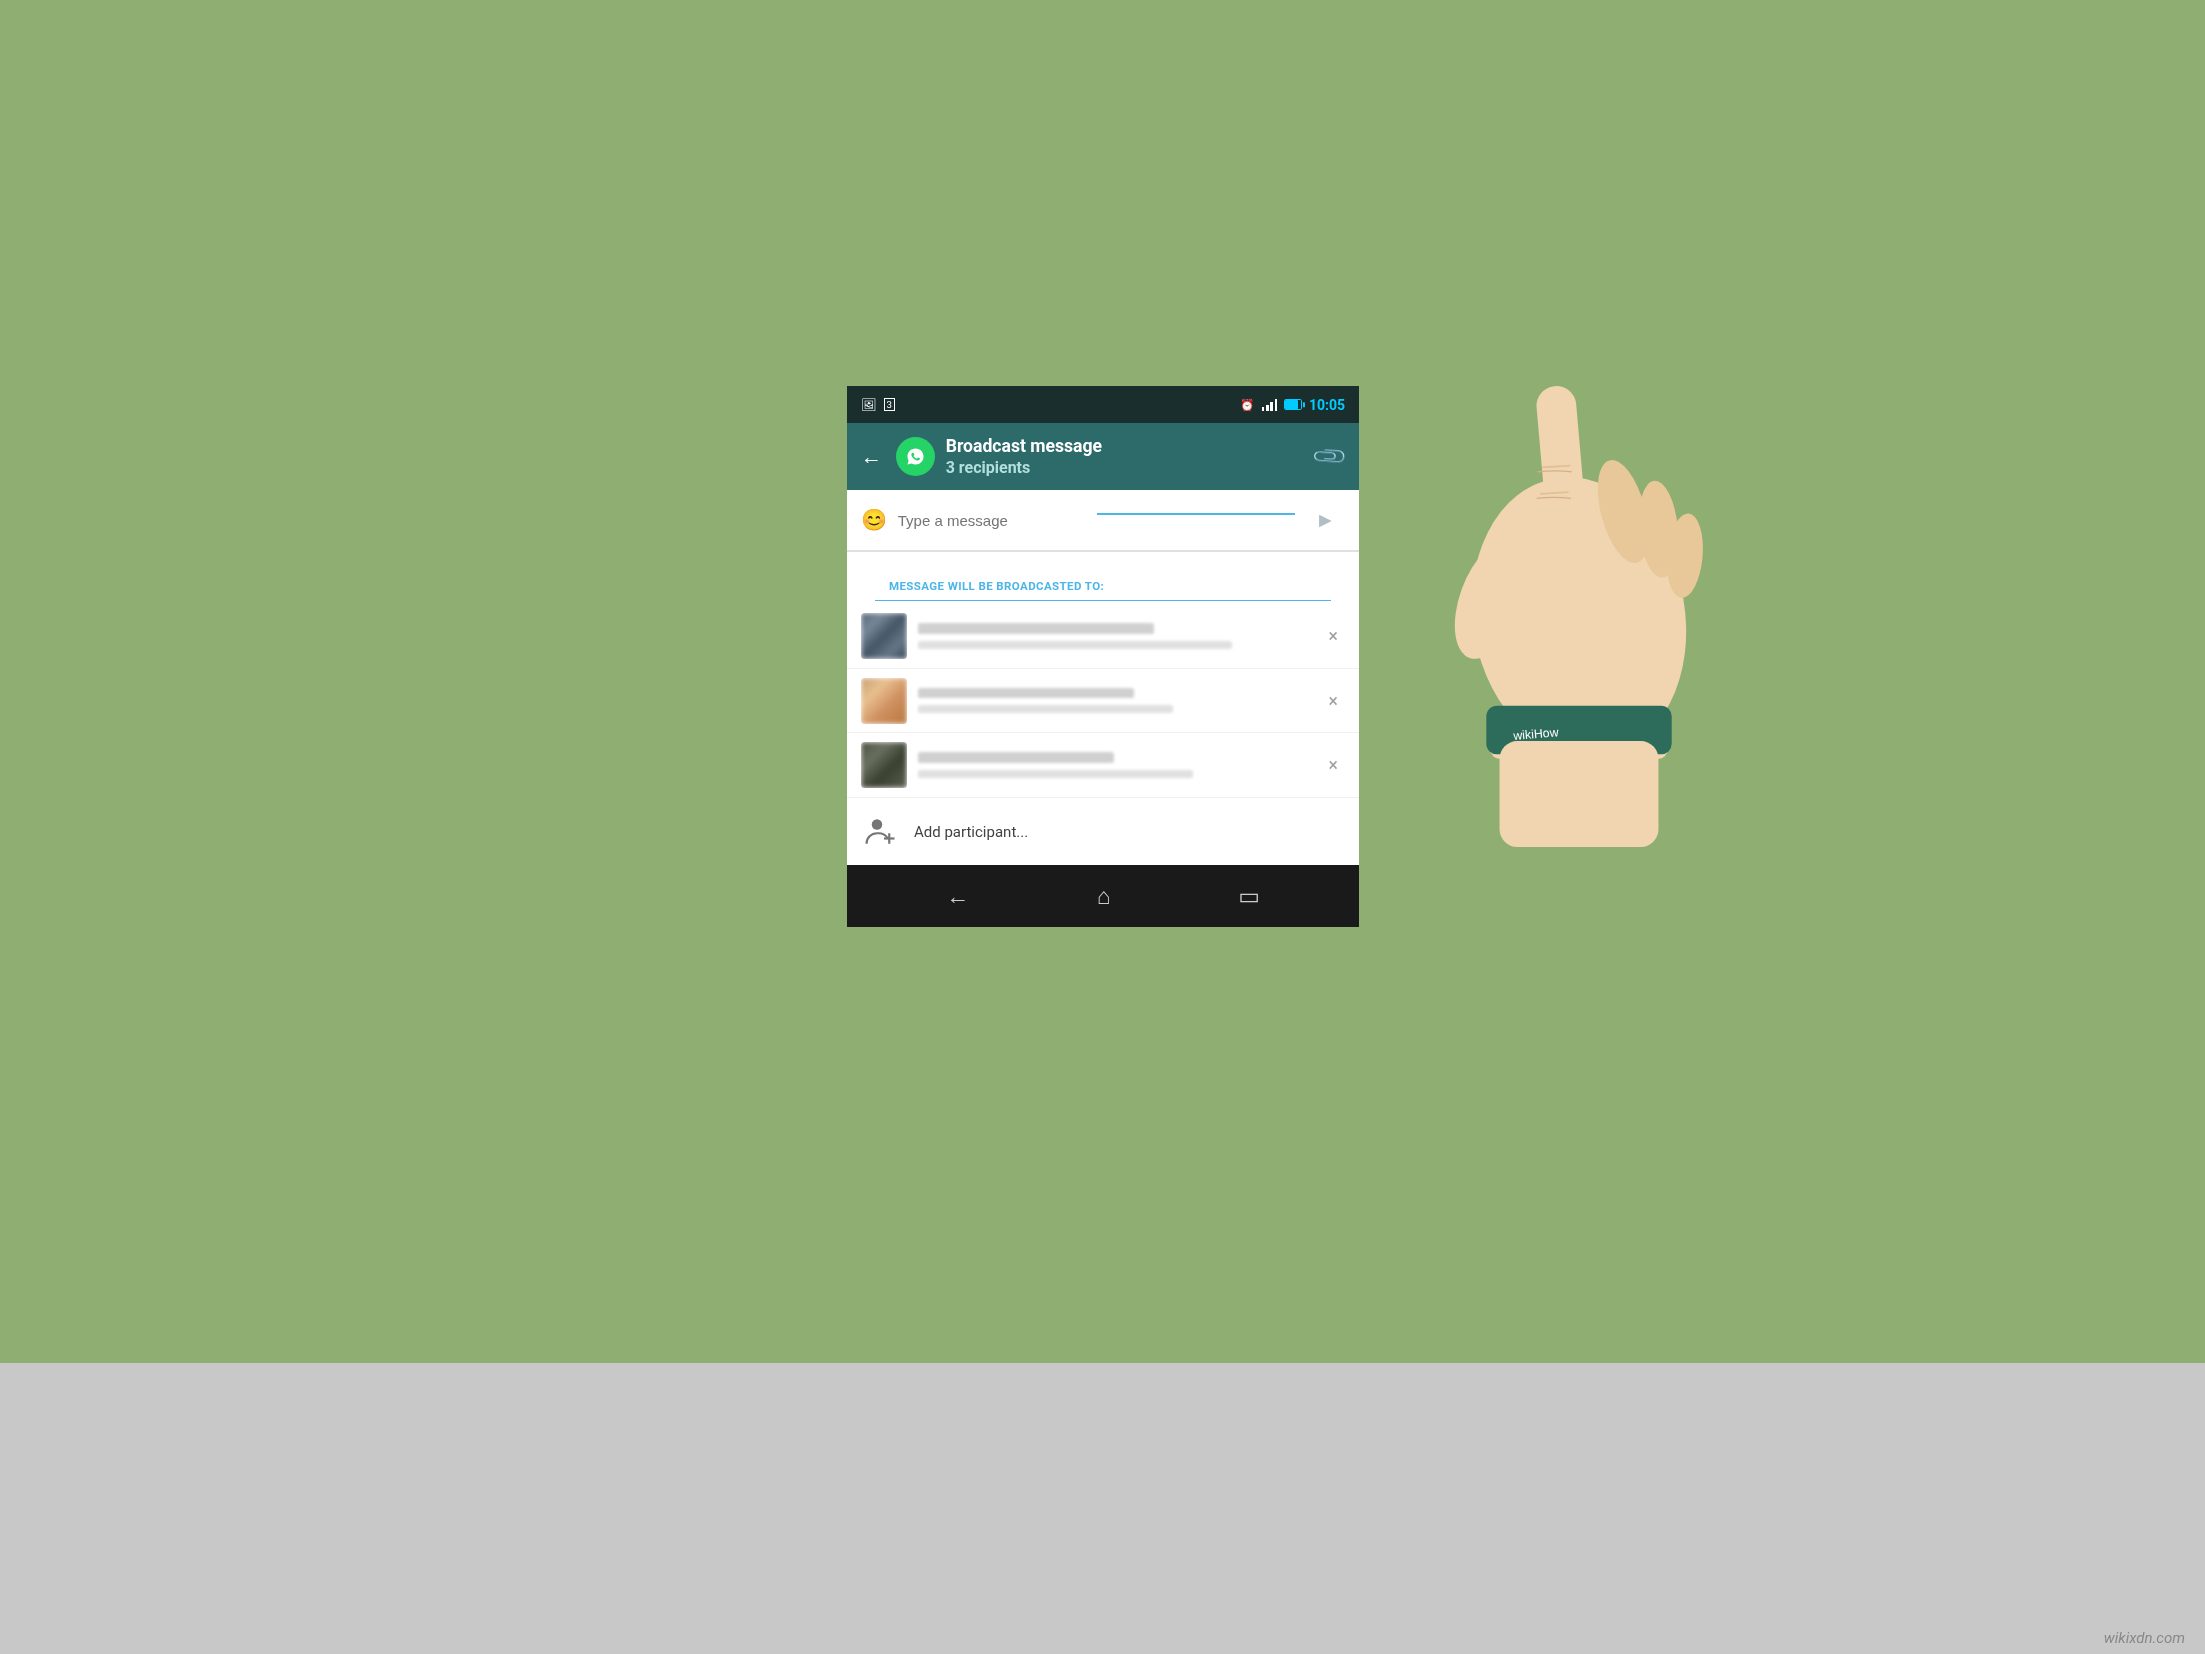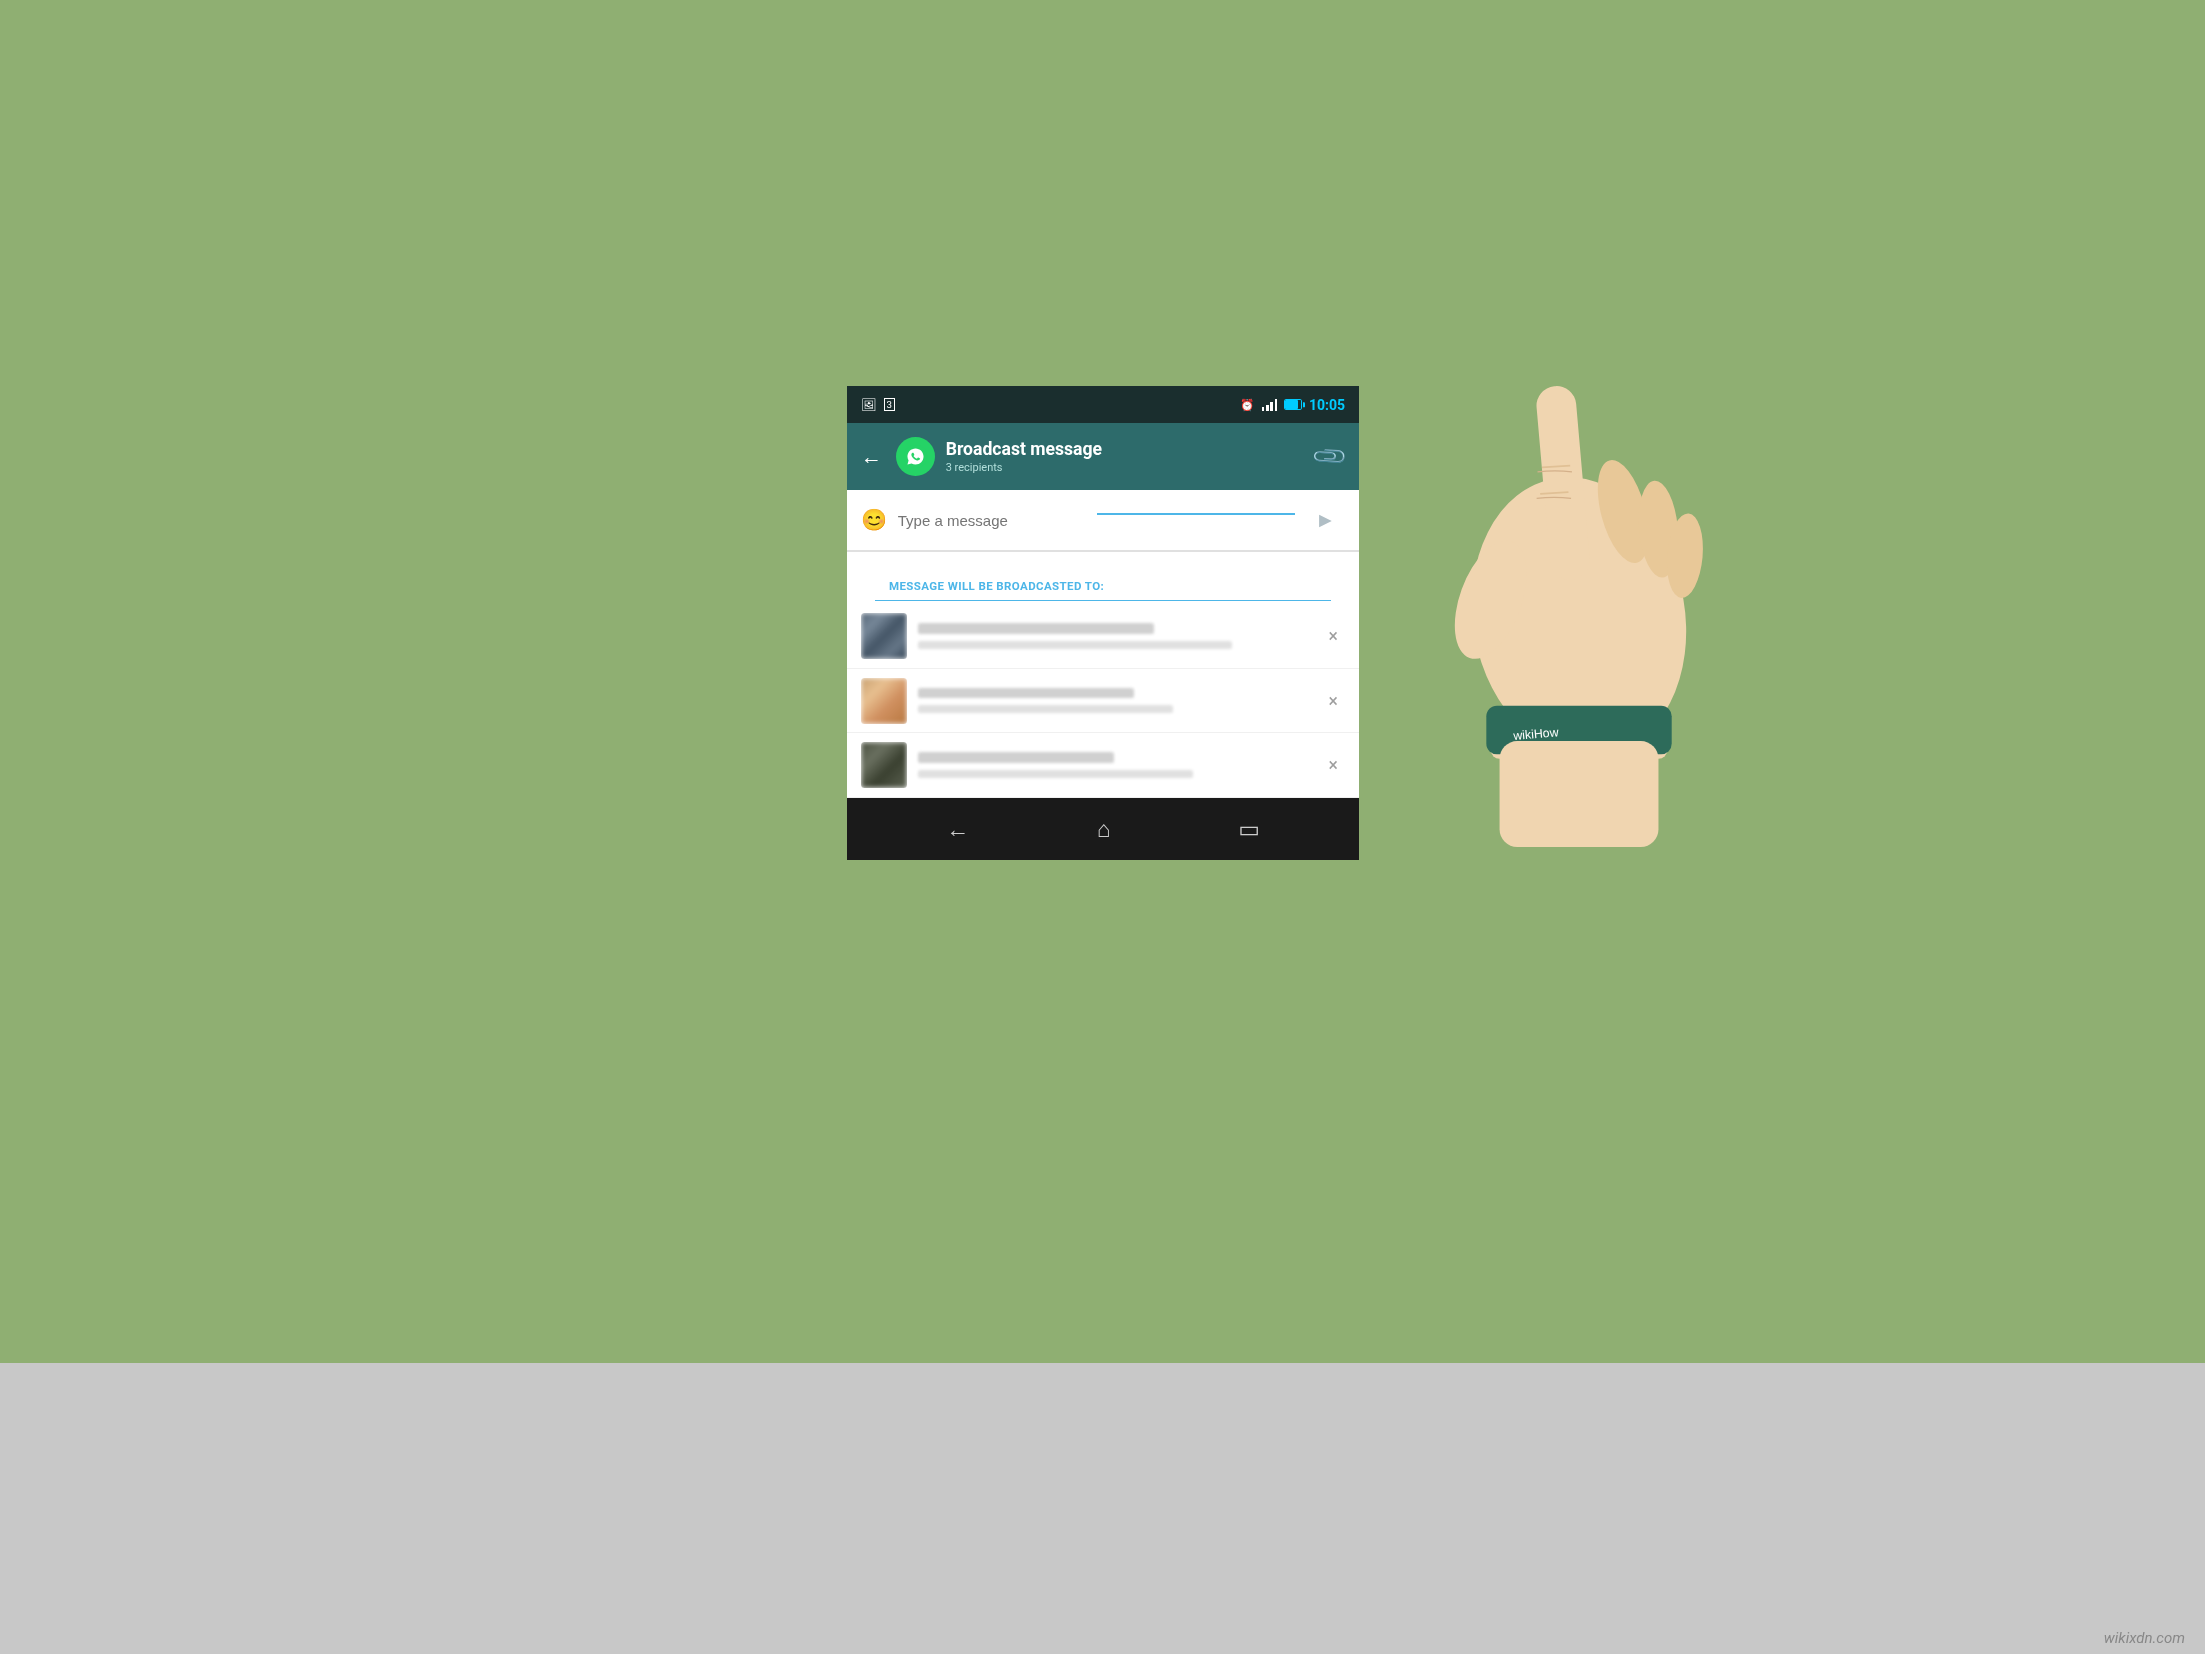--- a/index.html
+++ b/index.html
@@ -126,21 +126,22 @@
 
     .header-title {
       color: white;
       font-size: 17.6px;
       font-weight: 700;
       line-height: 1.2;
     }
 
     .header-subtitle {
       color: #b2dfdb;
-      font-size: 11px;
+      font-size: 16px;
+      font-weight: bold;
     }
 
     .attachment-icon {
       color: white;
       font-size: 23px;
       cursor: pointer;
       transform: rotate(-45deg);
     }
 
     
@@ -452,20 +453,32 @@
           </div>
           <div class="recipient-info">
             <div class="recipient-name-blur" style="width:50%;"></div>
             <div class="recipient-status-blur" style="width:70%;"></div>
           </div>
           <span class="remove-btn">×</span>
         </div>
 
       </div>
 
+      <div class="add-participant">
+        <div class="add-participant-icon">
+
+          <svg width="35" height="35" viewBox="0 0 40 40" fill="none">
+            <circle cx="16" cy="12" r="6" fill="#757575"></circle>
+            <path d="M4 34c0-6.627 5.373-12 12-12h2c4.418 0 8.27 2.386 10.375 5.94" stroke="#757575" stroke-width="2.5" fill="none"></path>
+            <line x1="30" y1="22" x2="30" y2="34" stroke="#757575" stroke-width="2.5"></line>
+            <line x1="24" y1="28" x2="36" y2="28" stroke="#757575" stroke-width="2.5"></line>
+          </svg>
+        </div>
+        <span class="add-participant-text">Add participant...</span>
+      </div>
     </div>
 
     <div class="bottom-nav">
       <span class="nav-btn">←</span>
       <span class="nav-btn">⌂</span>
       <span class="nav-btn">▭</span>
     </div>
   </div>
 
   <div class="hand-illustration">

